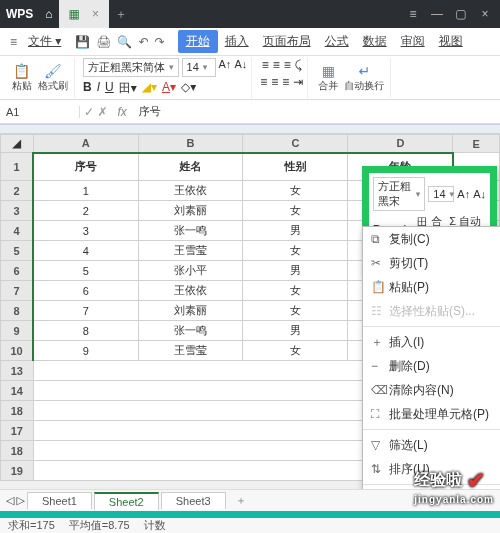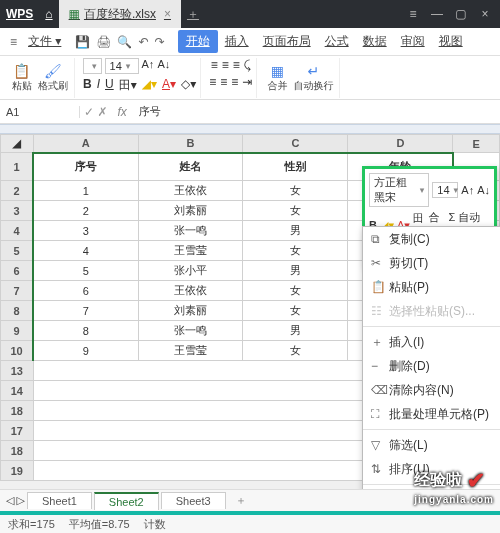--- a/index.html
+++ b/index.html
@@ -1,18 +1,18 @@
 <!DOCTYPE html>
 <html><head>
 <meta charset="utf-8">
 <style>
   * { box-sizing: border-box; margin: 0; padding: 0; font-family: "Microsoft YaHei", Arial, sans-serif; }
   body { background: #f0f0f0; width: 500px; height: 533px; overflow: hidden; font-size: 12px; color: #333; }
   .titlebar { background: #2b2e33; height: 28px; display: flex; align-items: stretch; }
-  .tb-seg { display: flex; align-items: center; padding: 0 6px; color: #ccc; text-decoration: underline; }
+  .tb-seg { display: flex; align-items: center; padding: 0 6px; color: #ccc; }
   .tb-tab { background: #e9e9e9; color: #333; padding: 0 10px; font-size: 12px; }
   .tb-tab .close { margin-left: 8px; color: #888; }
   .win-btns { margin-left: auto; display: flex; align-items: center; gap: 10px; padding-right: 8px; color: #bbb; }
   .win-btns span { width: 14px; text-align: center; }
   .menubar { background: #fff; height: 28px; display: flex; align-items: center; padding: 0 6px; border-bottom: 1px solid #e0e0e0; font-size: 12px; }
   .menubar .menu-item { padding: 0 7px; color: #444; text-decoration: underline; }
   .menubar .menu-item.active { background: #4a86e8; color: #fff; border-radius: 2px; padding: 3px 8px; }
   .menubar .three { margin: 0 4px; color: #666; }
   .ribbon { background: #fff; height: 44px; border-bottom: 1px solid #ddd; display: flex; align-items: center; padding: 0 6px; gap: 4px; overflow: hidden; }
   .ribbon-group { display: flex; align-items: center; gap: 2px; padding: 0 4px; border-right: 1px solid #eee; height: 40px; }
@@ -34,46 +34,45 @@
   .grid .corner { background: #e8e8e8; width: 28px; }
   .grid .col { width: 90px; }
   .grid .colE { width: 40px; }
   .grid .datacell { height: 20px; background: #fff; }
   .hdr { background: #fcfcfc; font-weight: bold; height: 28px !important; }
   .sel-tl { border-top: 2px solid #2a7a3b !important; border-left: 2px solid #2a7a3b !important; }
   .sel-t  { border-top: 2px solid #2a7a3b !important; }
   .sel-l  { border-left: 2px solid #2a7a3b !important; }
   .sel-b  { border-bottom: 2px solid #2a7a3b !important; }
   .sel-r  { border-right: 2px solid #2a7a3b !important; }
-  .minitoolbar { position: absolute; left: 362px; top: 32px; width: 135px; background: #fff; border: 3px solid #22c55e; box-shadow: 2px 2px 6px rgba(0,0,0,.2); padding: 4px; font-size: 11px; }
+  .minitoolbar { position: absolute; left: 362px; top: 32px; width: 135px; background: #fff; border: 7px solid #22c55e; box-shadow: 2px 2px 6px rgba(0,0,0,.2); padding: 4px; font-size: 11px; }
   .minitoolbar .row { display: flex; align-items: center; gap: 3px; margin-bottom: 3px; }
   .ctxmenu { position: absolute; left: 362px; top: 92px; width: 190px; background: #fff; border: 1px solid #bbb; box-shadow: 2px 3px 8px rgba(0,0,0,.3); font-size: 12px; color: #333; }
   .ctxmenu .mi { display: flex; align-items: center; height: 24px; padding: 0 8px; }
   .ctxmenu .mi .mic { width: 18px; color: #666; font-size: 12px; }
   .ctxmenu .mi .lbl { flex: 1; }
   .ctxmenu .sep { height: 1px; background: #e0e0e0; margin: 3px 0; }
   .ctxmenu .mi.disabled { color: #bbb; }
   .ctxmenu .mi.disabled .mic { color: #ccc; }
   .tabs { background: #f7f7f7; height: 22px; display: flex; align-items: center; border-top: 1px solid #ddd; padding: 0 6px; font-size: 11px; gap: 2px; position: absolute; left:0; right:0; bottom: 22px; }
   .tabs .sheet { padding: 2px 14px; border: 1px solid #ccc; border-bottom: none; background: #fff; color: #555; }
   .tabs .sheet.active { background: #fff; color: #2a7a3b; border-top: 2px solid #2a7a3b; }
-  .statusbar { background: #f7f7f7; height: 22px; display: flex; align-items: center; border-top: 4px solid #14b8a6; padding: 0 8px; font-size: 11px; color: #555; gap: 14px; position: absolute; left:0; right:0; bottom: 0; }
+  .statusbar { background: #f7f7f7; height: 22px; display: flex; align-items: center; border-top: 7px solid #14b8a6; padding: 0 8px; font-size: 11px; color: #555; gap: 14px; position: absolute; left:0; right:0; bottom: 0; }
   .watermark { position: absolute; right: 6px; bottom: 28px; font-size: 16px; color: #fff; text-shadow: 0 0 3px #000, 0 0 3px #000; font-weight: bold; pointer-events: none; }
   .watermark .sub { display:block; font-size: 10px; letter-spacing: 1px; }
   .watermark .chk { color: #d33; font-size: 22px; vertical-align: middle; }
 </style>
 </head>
 <body>
 
 <div class="titlebar">
   <div class="tb-seg" style="color:#fff;font-weight:bold;">WPS</div>
   <div class="tb-seg" style="color:#fff;">⌂</div>
   <div class="tb-seg tb-tab">
     <span style="color:#2a7a3b;margin-right:4px;">▦</span>
-    <span>百度经验.xlsx</span>
     <span class="close">×</span>
   </div>
   <div class="tb-seg" style="color:#aaa;">＋</div>
   <div class="win-btns">
     <span>≡</span>
     <span>—</span>
     <span>▢</span>
     <span>×</span>
   </div>
 </div>
@@ -104,20 +103,21 @@
         <span>粘贴</span>
       </div>
     <div class="rb-btn">
         <span class="ic">🖌</span>
         <span>格式刷</span>
       </div>
   </div>
   <div class="ribbon-group" style="flex-direction:column;align-items:flex-start;gap:3px;">
     <div style="display:flex;gap:3px;">
       <span class="dropdown">
+          <span>方正粗黑宋简体</span>
           <span class="caret">▾</span>
         </span>
       <span class="dropdown" style="width:34px;">
           <span>14</span>
           <span class="caret">▾</span>
         </span>
       <span style="font-size:11px;">A↑</span>
       <span style="font-size:11px;">A↓</span>
     </div>
     <div style="display:flex;gap:5px;font-size:12px;">

